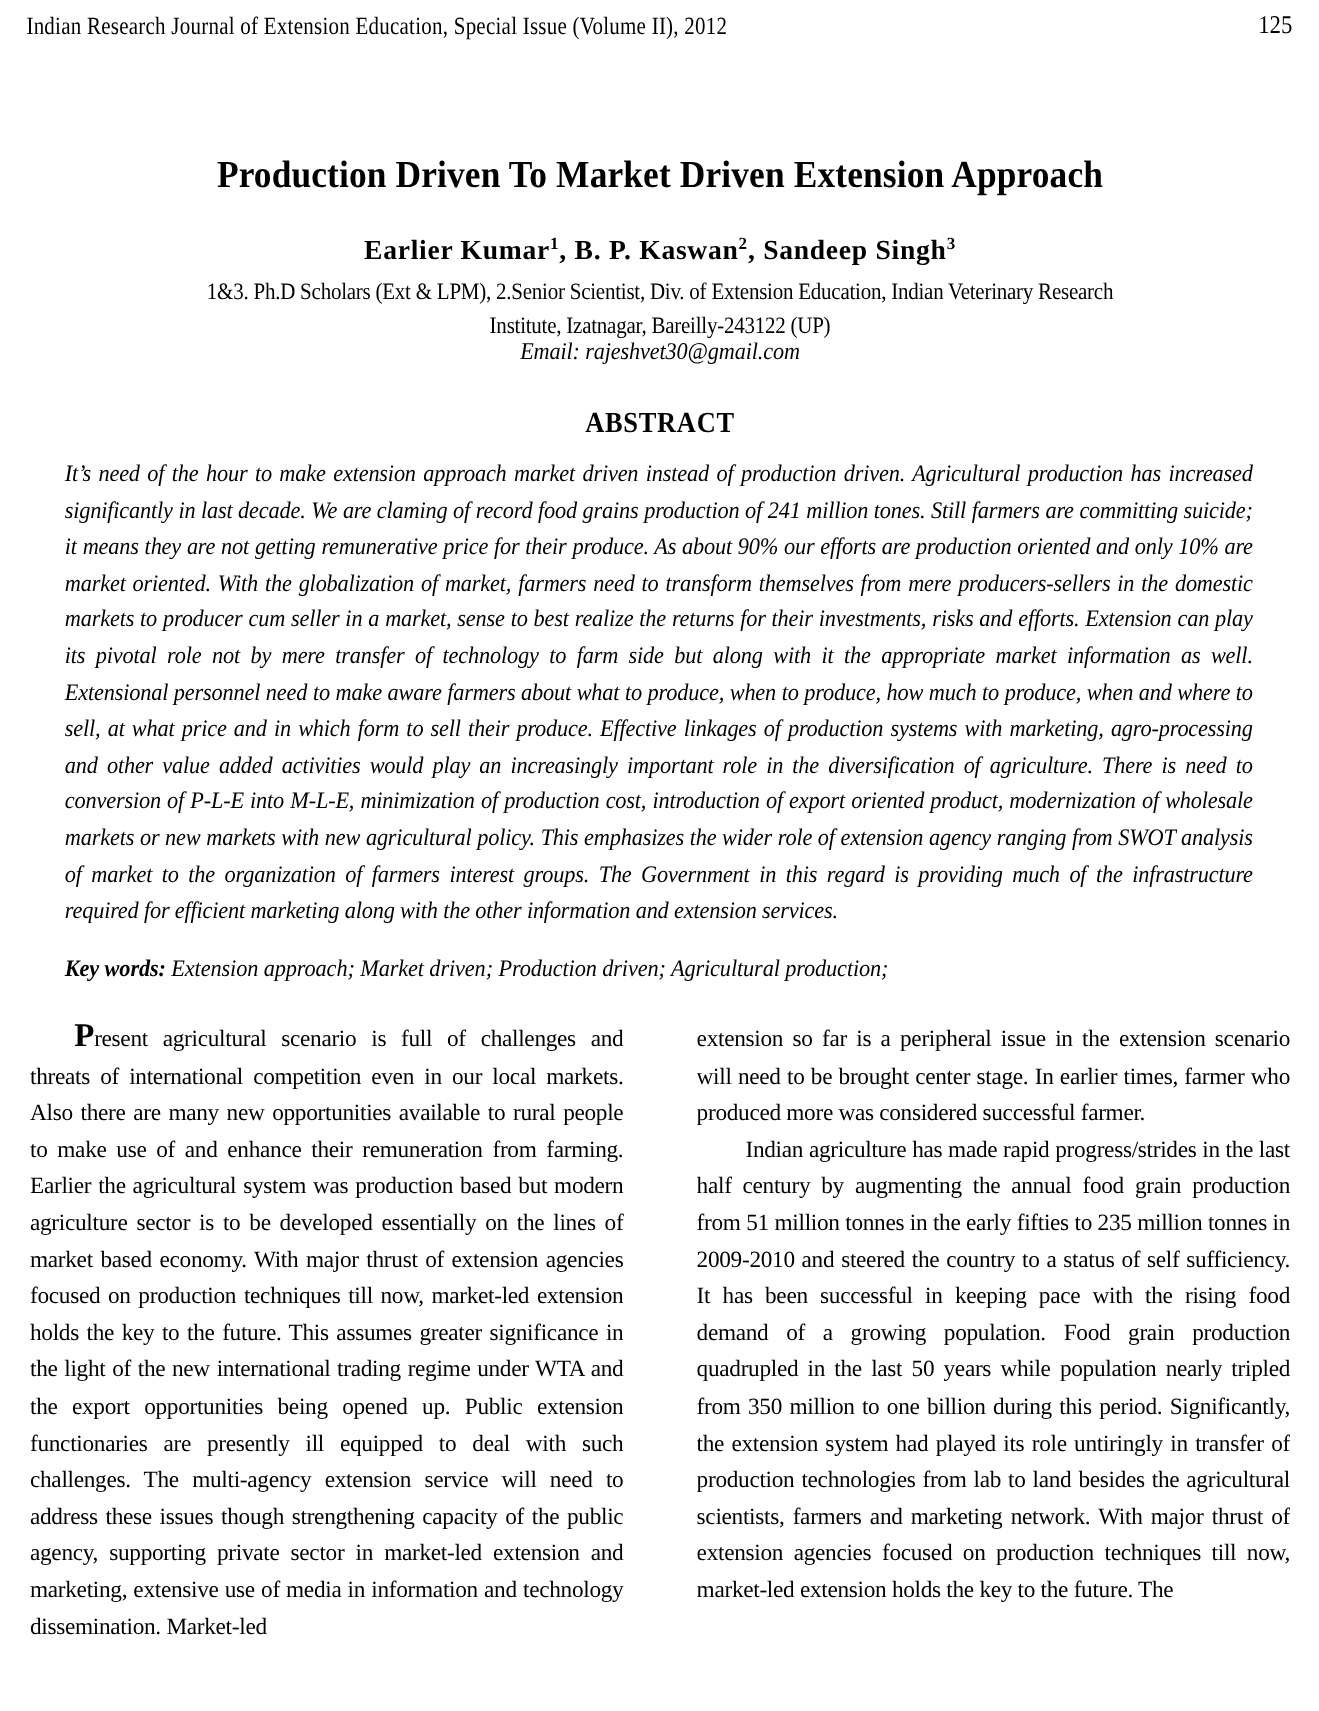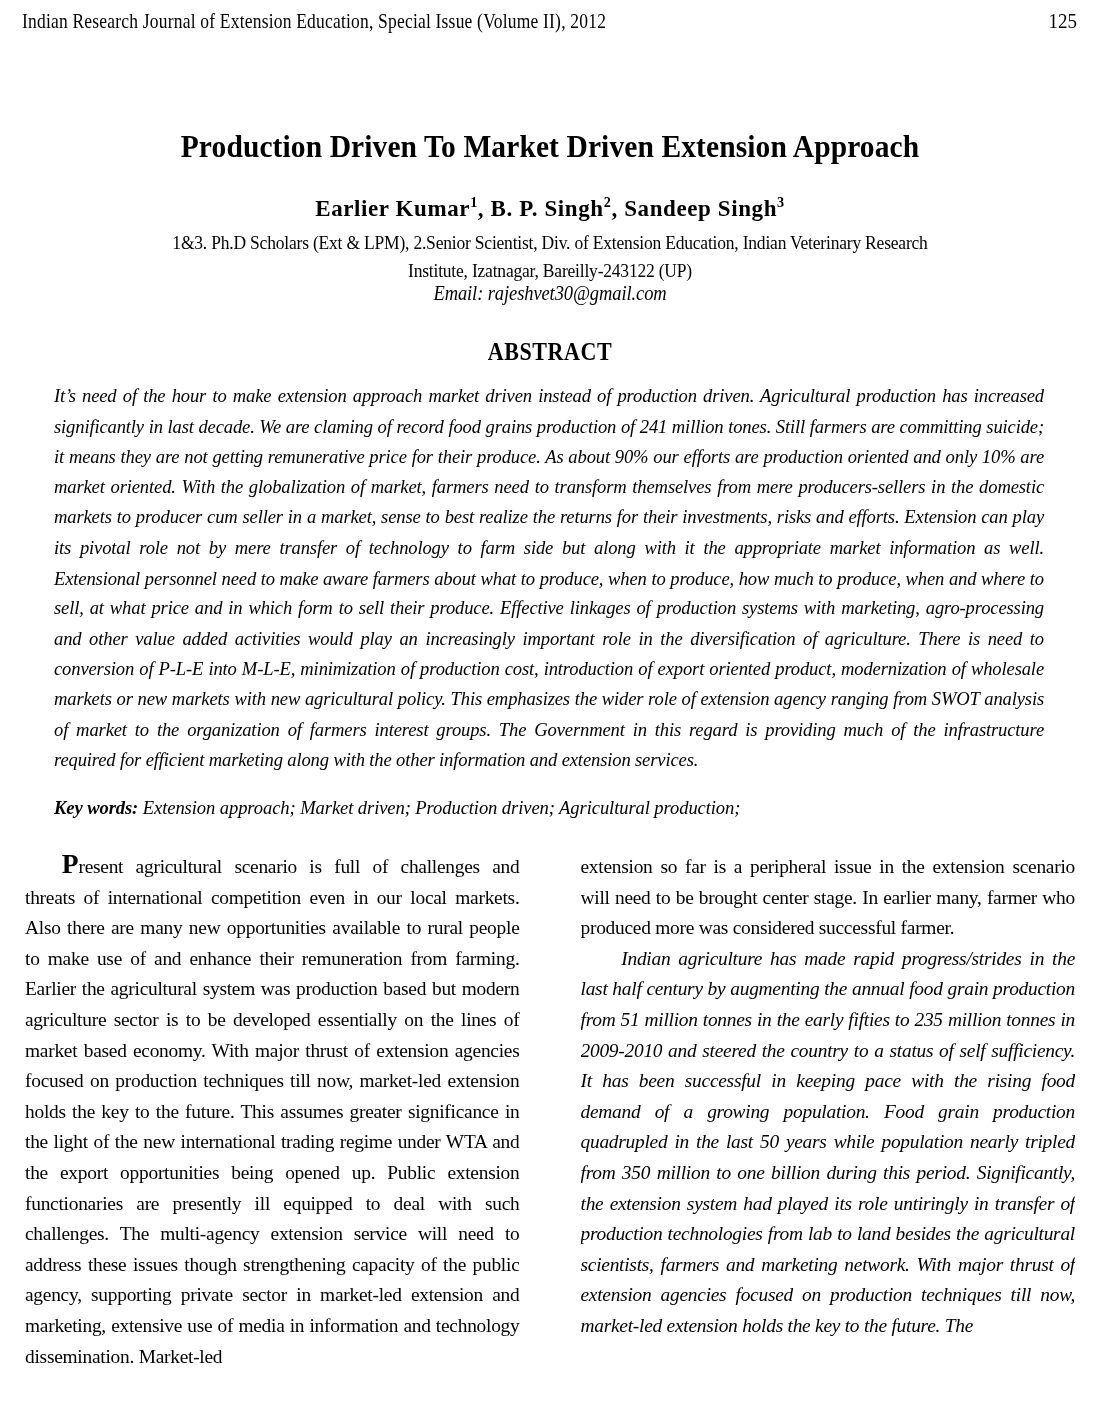--- a/index.html
+++ b/index.html
@@ -153,21 +153,20 @@
     text-align: justify;
     text-justify: inter-word;
     letter-spacing: -0.25px;
     overflow: hidden;
   }
   .column p {
     margin: 0;
   }
   .column p + p {
     text-indent: 2.1em;
-    font-style: italic;
   }
   .p-first {
     text-indent: 1.9em;
   }
   .dropcap {
     font-weight: bold;
     font-size: 1.42em;
     line-height: 0.8;
   }
 </style>
@@ -177,21 +176,21 @@
 <div class="page">
 
   <div class="running-head">
     <span class="journal-line">Indian  Research Journal of  Extension Education, Special Issue (Volume II), 2012</span>
     <span class="page-number">125</span>
   </div>
 
   <h1 class="article-title">Production Driven To Market Driven Extension Approach</h1>
 
   <div class="authors">
-    <span>Earlier Kumar</span><sup>1</sup><span>, </span><span>B. P. Singh</span><sup>2</sup><span>, </span><span>Sandeep Singh</span><sup>3</sup>
+    <span>Earlier Kumar</span><sup>1</sup><span>, </span><span>B. P. Kaswan</span><sup>2</sup><span>, </span><span>Sandeep Singh</span><sup>3</sup>
   </div>
 
   <div class="affiliation">
     <span>1&amp;3. Ph.D Scholars (Ext &amp; LPM), 2.Senior Scientist, Div. of Extension Education, Indian Veterinary Research</span>
     <span class="affil-line2">Institute, Izatnagar, Bareilly-243122 (UP)</span>
   </div>
 
   <div class="email">Email: rajeshvet30@gmail.com</div>
 
   <div class="abstract-heading">ABSTRACT</div>
@@ -202,19 +201,19 @@
     <b>Key words:</b><span> Extension approach; Market driven; Production driven; Agricultural production;</span>
   </div>
 
   <div class="body-columns">
 
     <div class="column">
       <p class="p-first"><span class="dropcap">P</span><span>resent agricultural scenario is full of challenges and threats of international competition even in our local markets. Also there are many new opportunities available to rural people to make use of and enhance their remuneration from farming. Earlier the agricultural system was production based but modern agriculture sector is to be developed essentially on the lines of market based economy. With major thrust of extension agencies focused on production techniques till now, market-led extension holds the key to the future. This assumes greater significance in the light of the new international trading regime under WTA and the export opportunities being opened up. Public extension functionaries are presently ill equipped to deal with such challenges. The multi-agency extension service will need to address these issues though strengthening capacity of the public agency, supporting private sector in market-led extension and marketing, extensive use of media in information and technology dissemination. Market-led</span></p>
     </div>
 
     <div class="column">
-      <p>extension so far is a peripheral issue in the extension scenario will need to be brought center stage. In earlier many, farmer who produced more was considered successful farmer.</p>
+      <p>extension so far is a peripheral issue in the extension scenario will need to be brought center stage. In earlier times, farmer who produced more was considered successful farmer.</p>
       <p>Indian agriculture has made rapid progress/strides in the last half century by augmenting the annual food grain production from 51 million tonnes in the early fifties to 235 million tonnes in 2009-2010 and steered the country to a status of self sufficiency. It has been successful in keeping pace with the rising food demand of a growing population. Food grain production quadrupled in the last 50 years while population nearly tripled from 350 million to one billion during this period. Significantly, the extension system had played its role untiringly in transfer of production technologies from lab to land besides the agricultural scientists, farmers and marketing network. With major thrust of extension agencies focused on production techniques till now, market-led extension holds the key to the future. The</p>
     </div>
 
   </div>
 
 </div>
 
 </body></html>

